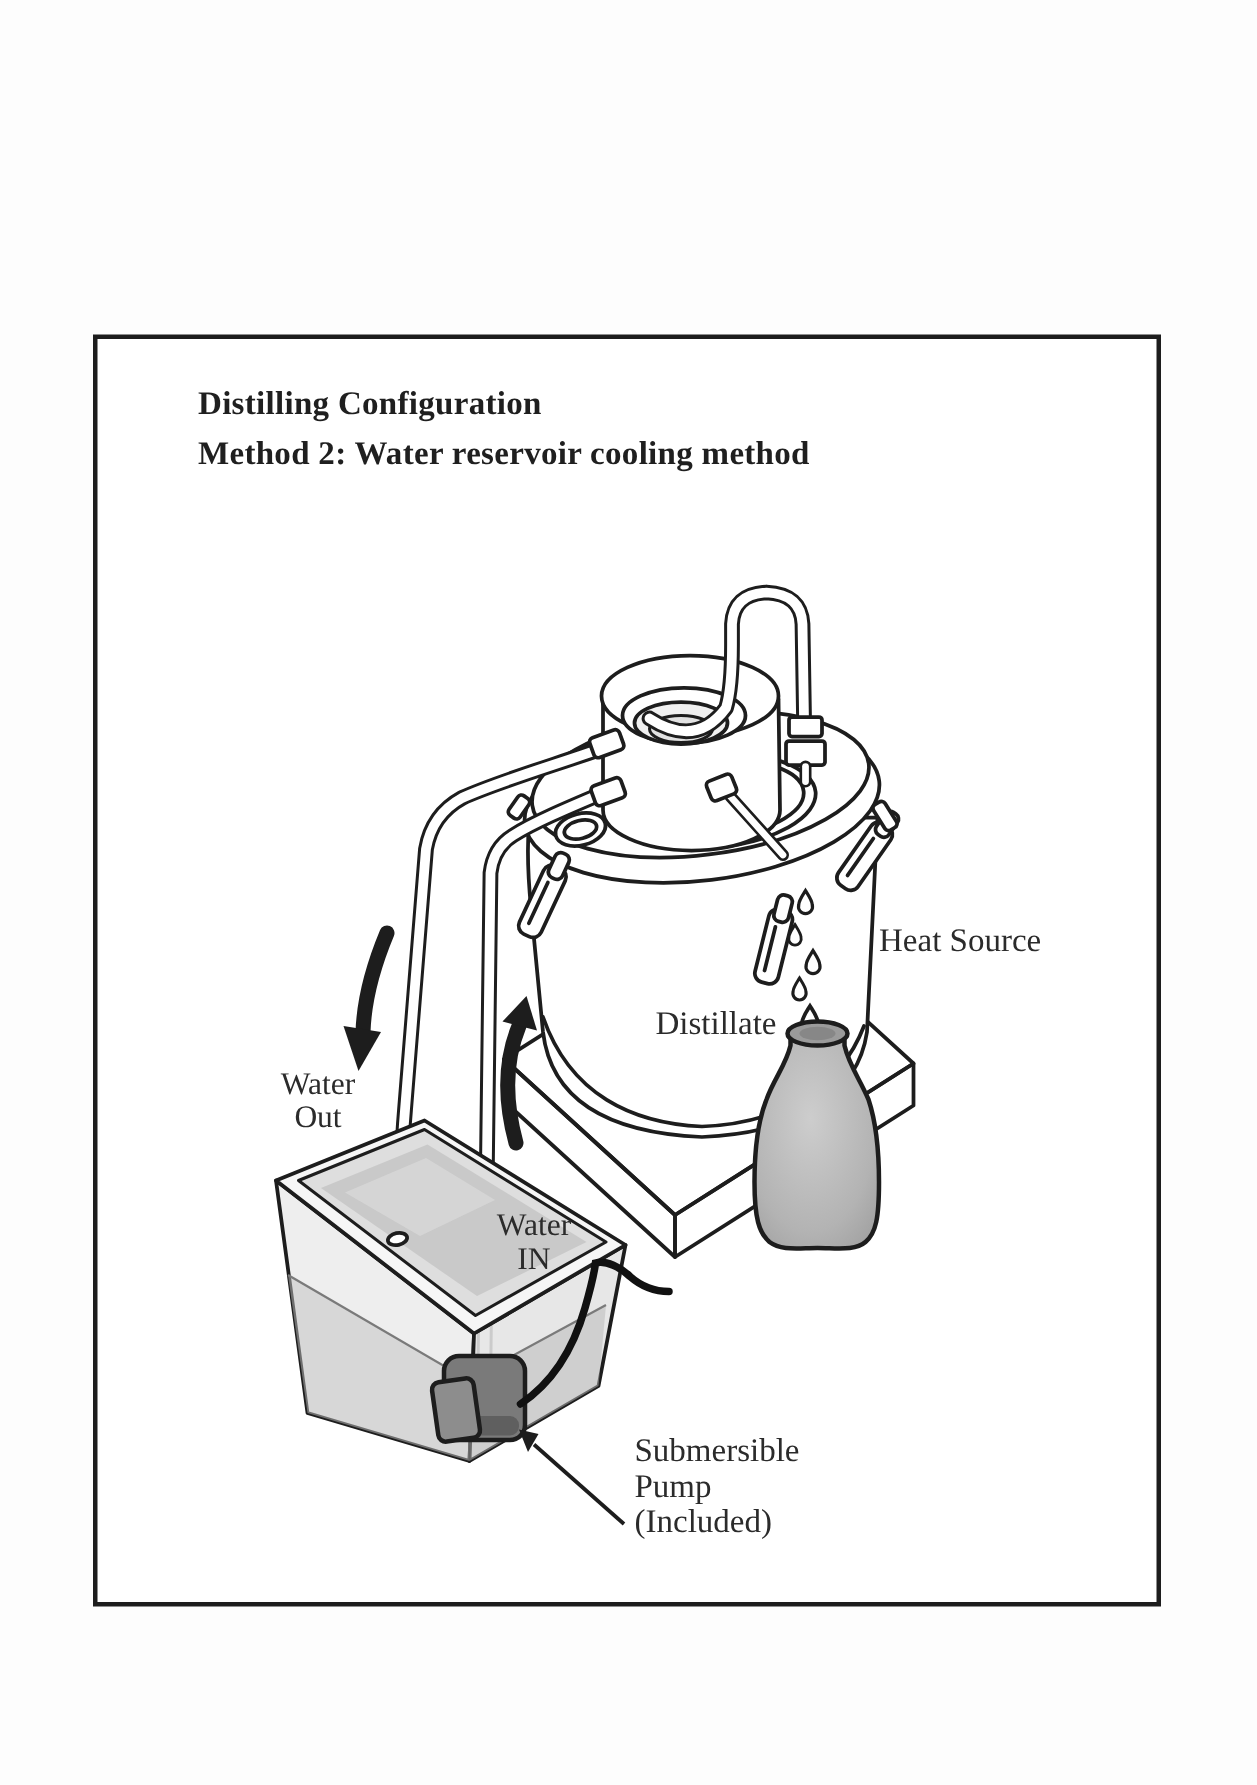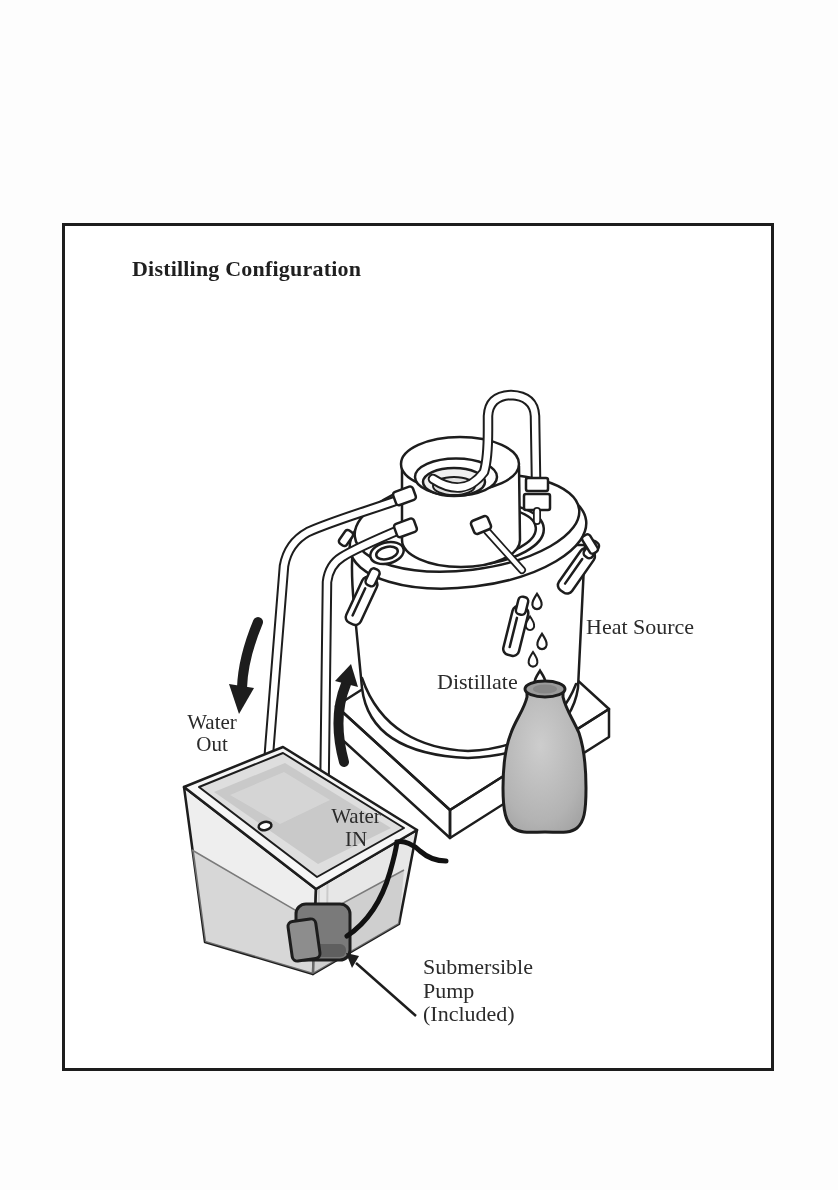--- a/index.html
+++ b/index.html
@@ -21,20 +21,21 @@
   .arrow{fill:none;stroke:var(--line,#1d1d1d);stroke-width:10;stroke-linecap:round;}
   .lbl{font-family:"Liberation Serif",serif;font-size:22px;fill:#2b2b2b;}
   .lbl21{font-family:"Liberation Serif",serif;font-size:21px;fill:#2b2b2b;}
 </style>
 </head>
 <body>
 
 <div class="page">
   <div class="frame"></div>
   <div class="title t1">Distilling Configuration</div>
+  <div class="title t2">Method 2: Water reservoir cooling method</div>
 
   <svg width="838" height="1190" viewBox="0 0 838 1190">
     <defs>
       <radialGradient id="bottleG" cx="45%" cy="40%" r="75%">
         <stop offset="0%" stop-color="#cdcdcd"></stop>
         <stop offset="70%" stop-color="#b3b3b3"></stop>
         <stop offset="100%" stop-color="#a0a0a0"></stop>
       </radialGradient>
       <path id="drop" d="M0,-7 C2.5,-3 5,0.5 5,3.5 A5.2,5.2 0 1 1 -5,3.5 C-5,0.5 -2.5,-3 0,-7 Z"></path>
       <g id="latch">

